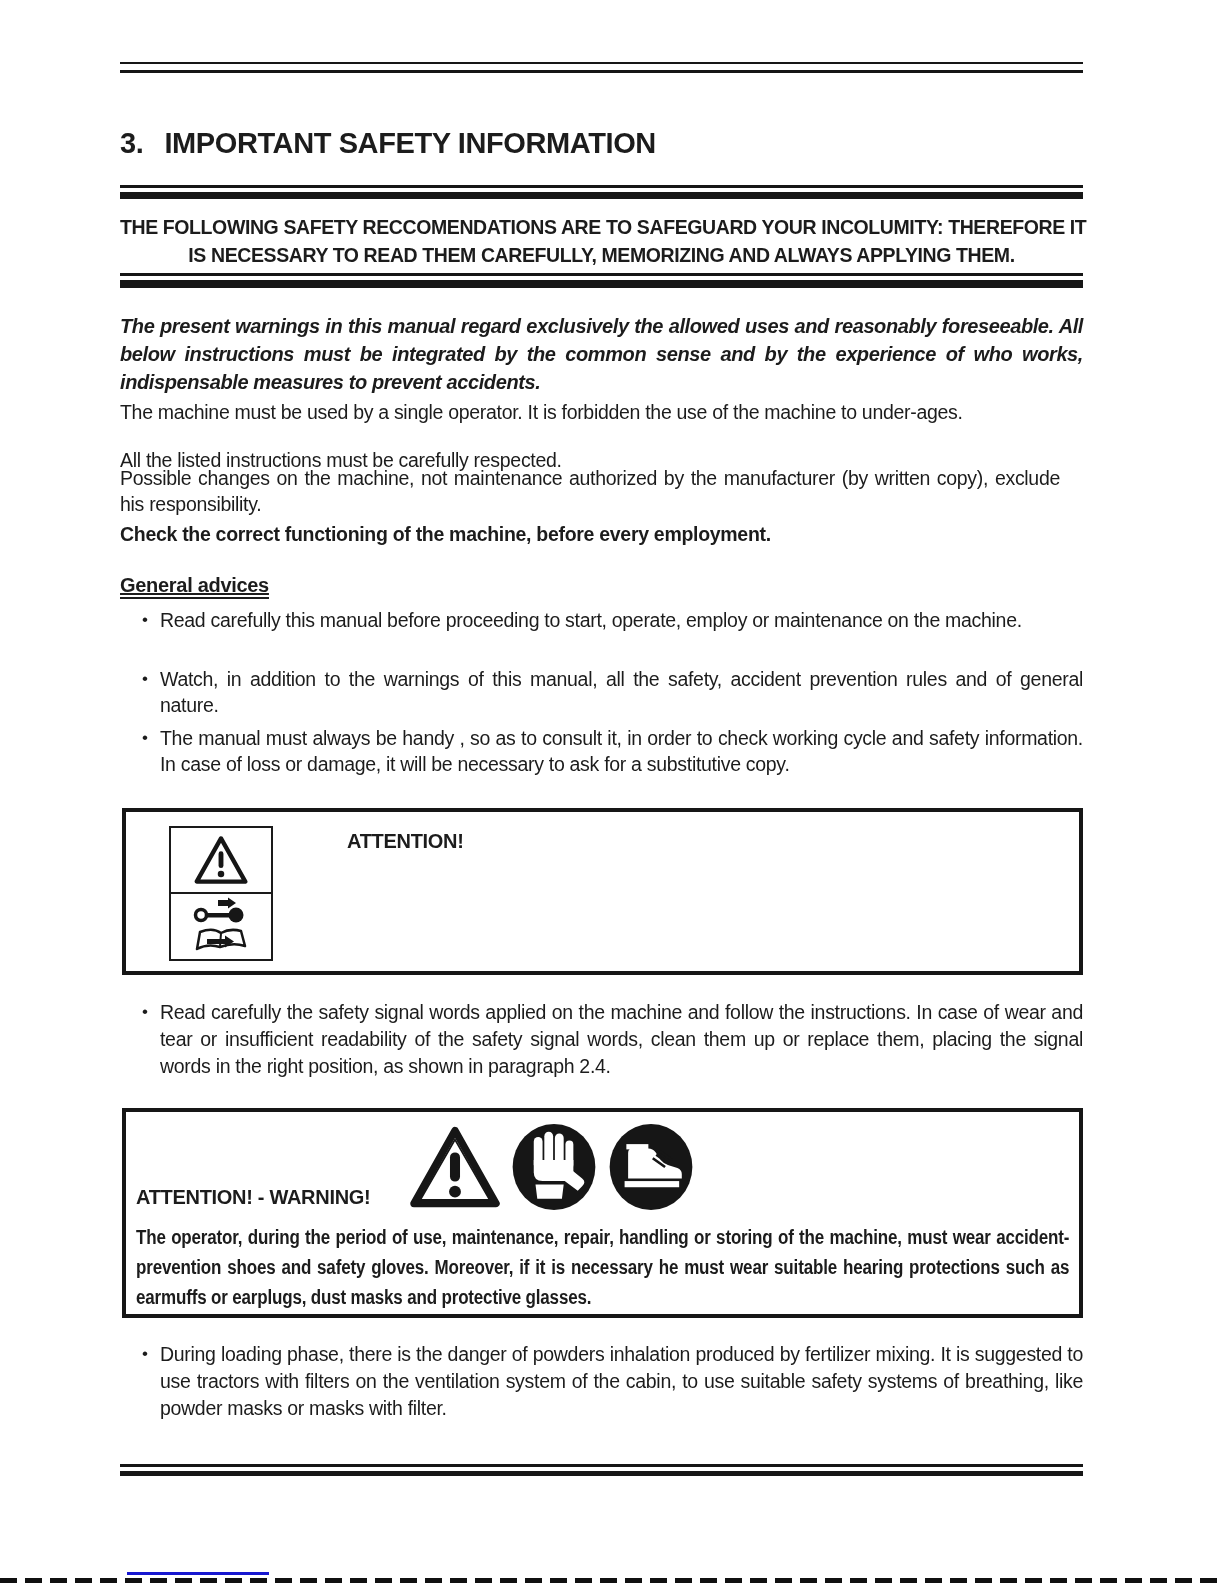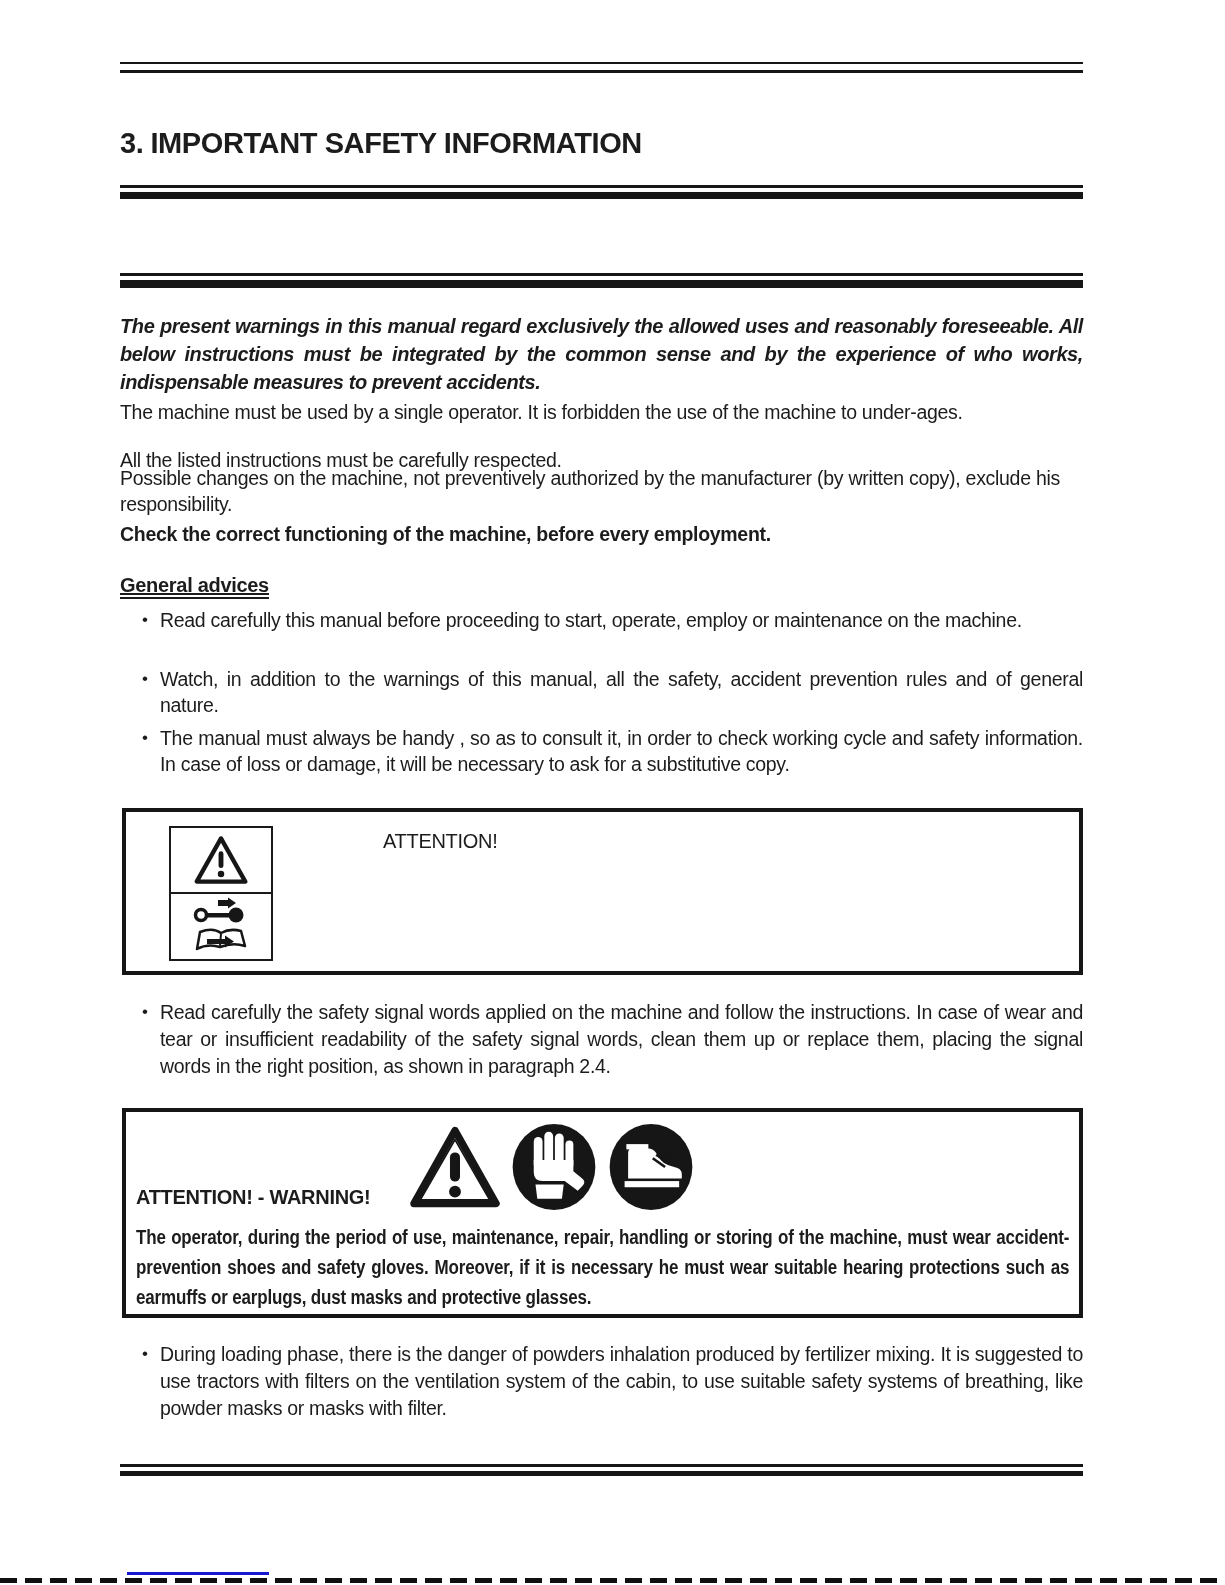--- a/index.html
+++ b/index.html
@@ -17,21 +17,21 @@
   .rule { left:120px; width:963px; }
   .rule .ln { background:#161616; width:100%; }
 
   
   .sec-title {
     left:120px; top:127px; width:963px;
     font-size:29px; font-weight:bold; letter-spacing:-0.4px;
     white-space:nowrap;
   }
   .sec-title .num { display:inline-block; }
-  .sec-title .txt { display:inline-block; margin-left:7px; }
+  .sec-title .txt { display:inline-block; margin-left:21px; }
 
   
   .banner {
     left:120px; top:213px; width:963px;
     text-align:center; font-weight:bold; font-size:19.5px;
     letter-spacing:-0.4px; line-height:28px;
   }
   .banner span { display:block; white-space:nowrap; }
 
   .body-text { font-size:19.5px; letter-spacing:-0.3px; line-height:26px; text-align:justify; }
@@ -71,21 +71,21 @@
     border:2px solid #1a1a1a;
   }
   .icon-cell-top {
     height:64px; border-bottom:2px solid #1a1a1a;
     display:flex; align-items:center; justify-content:center;
   }
   .icon-cell-bottom {
     height:63px; display:flex; flex-direction:column;
     align-items:center; justify-content:center; gap:3px;
   }
-  .box1-title { position:absolute; left:221px; top:18px; font-size:20px; font-weight:normal; letter-spacing:-0.3px;margin-left:36px; }
+  .box1-title { position:absolute; left:221px; top:18px; font-size:20px; font-weight:bold; letter-spacing:-0.3px; }
   .box1-body {
     position:absolute; left:221px; top:56px; width:802px;
     font-size:19.5px; font-weight:bold; letter-spacing:-0.3px;
     line-height:31px; text-align:justify;
   }
 
   
   .box2 {
     left:122px; top:1108px; width:961px; height:210px;
     border:4px solid #161616; box-sizing:border-box;
@@ -119,31 +119,35 @@
 
   <div class="abs sec-title">
     <span class="num">3.</span><span class="txt">IMPORTANT SAFETY INFORMATION</span>
   </div>
 
   <div class="abs rule" style="top:185px;">
     <div class="ln" style="height:3px;"></div>
     <div class="ln" style="height:7px; margin-top:4px;"></div>
   </div>
 
+  <div class="abs banner">
+    <span>THE FOLLOWING SAFETY RECCOMENDATIONS ARE TO SAFEGUARD YOUR INCOLUMITY: THEREFORE IT</span>
+    <span>IS NECESSARY TO READ THEM CAREFULLY, MEMORIZING AND ALWAYS APPLYING THEM.</span>
+  </div>
 
   <div class="abs rule" style="top:273px;">
     <div class="ln" style="height:3px;"></div>
     <div class="ln" style="height:8px; margin-top:4px;"></div>
   </div>
 
   <div class="abs intro-italic">The present warnings in this manual regard exclusively the allowed uses and reasonably foreseeable. All below instructions must be integrated by the common sense and by the experience of who works, indispensable measures to prevent accidents.</div>
 
   <div class="abs body-text p1">The machine must be used by a single operator. It is forbidden the use of the machine to under-ages.</div>
   <div class="abs body-text p2">All the listed instructions must be carefully respected.</div>
-  <div class="abs body-text p3">Possible changes on the machine, not preventively authorized by the manufacturer (by written copy), exclude his responsibility.</div>
+  <div class="abs body-text p3">Possible changes on the machine, not maintenance authorized by the manufacturer (by written copy), exclude his responsibility.</div>
   <div class="abs body-text p4">Check the correct functioning of the machine, before every employment.</div>
 
   <div class="abs gen-heading">
     <span>General advices</span>
   </div>
 
   <div class="abs body-text bullet-row bul-1">
     <span class="bullet-dot">•</span>
     <span class="bullet-text">Read carefully this manual before proceeding to start, operate, employ or maintenance on the machine.</span>
   </div>

